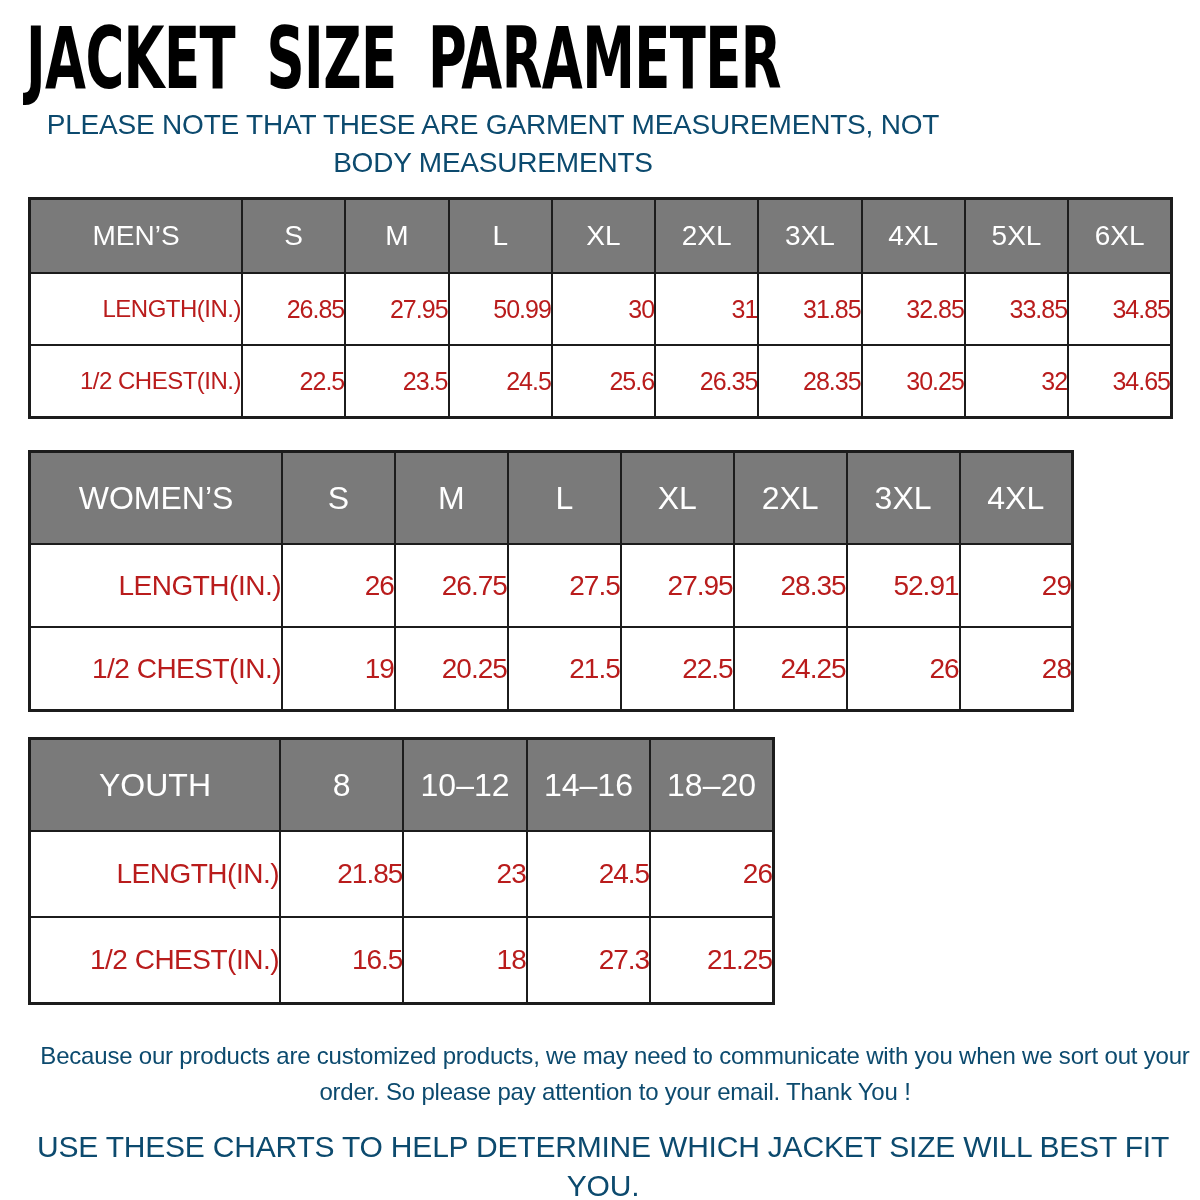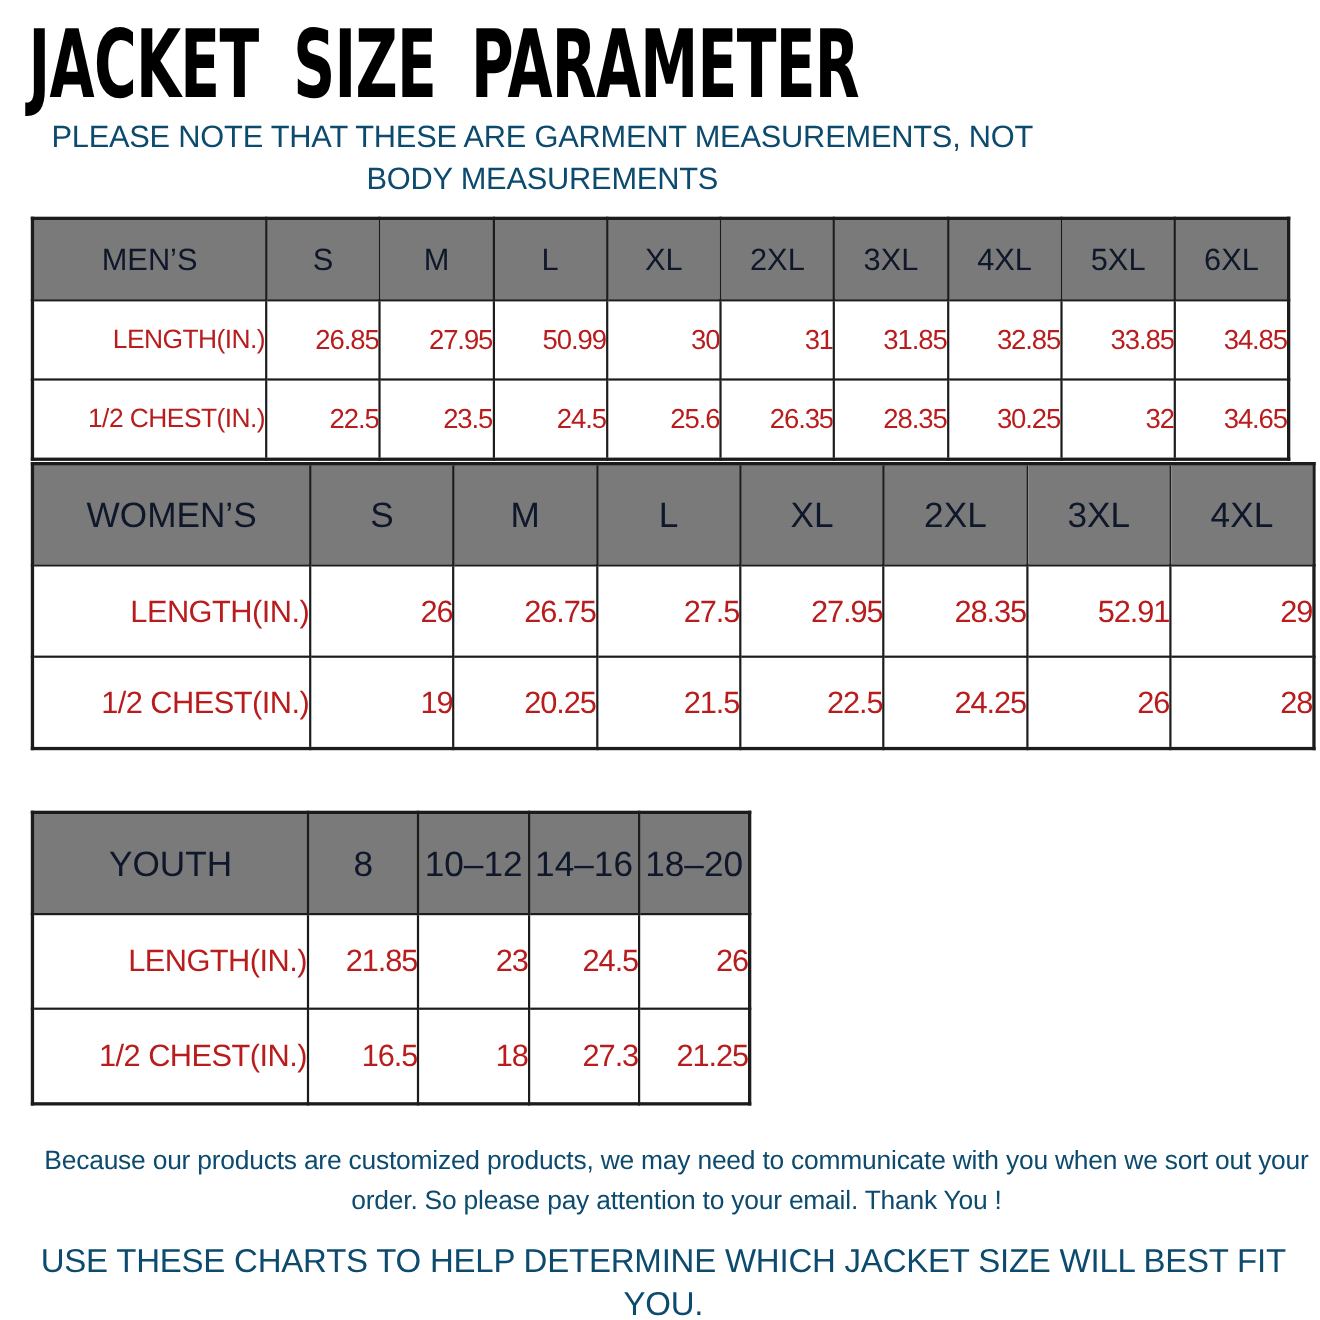--- a/index.html
+++ b/index.html
@@ -32,40 +32,40 @@
   
   table.size-table{
     position:absolute;border-collapse:collapse;table-layout:fixed;
     border:3px solid #1c1c1c;
   }
   table.size-table th,table.size-table td{
     border:2px solid #1c1c1c;text-align:center;vertical-align:middle;
     padding:0;overflow:hidden;
   }
   table.size-table th{
-    background:#7a7a7a;color:#0f172a;font-weight:normal;
+    background:#7a7a7a;color:#ffffff;font-weight:normal;
   }
   table.size-table td{background:#ffffff;color:#b91c1c;text-align:right;}
   .num{letter-spacing:-1px;}
   .rowlabel{letter-spacing:-0.5px;}
 
   
   table.mens{left:28px;top:197px;width:1145px;}
   table.mens th{height:72px;font-size:28px;}
   table.mens td{height:70px;font-size:25px;}
   table.mens .rowlabel{font-size:24px;}
 
   
-  table.womens{left:28px;top:420px;width:1168px;}
+  table.womens{left:28px;top:450px;width:1046px;}
   table.womens th{height:90px;font-size:32px;}
   table.womens td{height:81px;font-size:28px;}
   table.womens .rowlabel{font-size:28px;}
 
   
-  table.youth{left:28px;top:737px;width:655px;}
+  table.youth{left:28px;top:737px;width:747px;}
   table.youth th{height:90px;font-size:32px;}
   table.youth td{height:84px;font-size:28px;}
   table.youth .rowlabel{font-size:28px;}
 </style>
 </head>
 <body>
 
 <h1 class="title">JACKET SIZE PARAMETER</h1>
 
 <p class="note red">PLEASE NOTE THAT THESE ARE GARMENT MEASUREMENTS, NOT BODY MEASUREMENTS</p>

